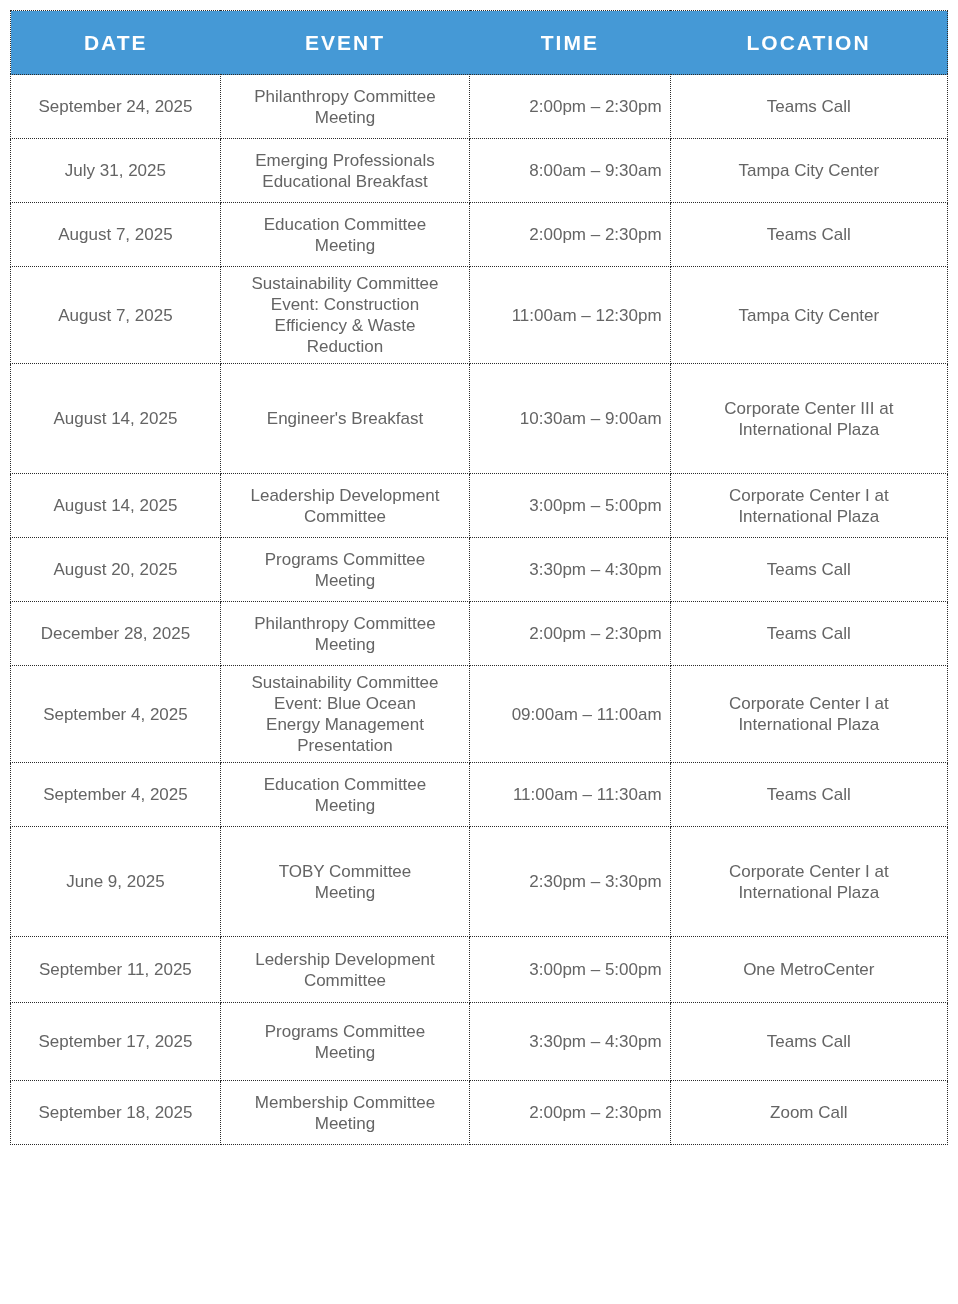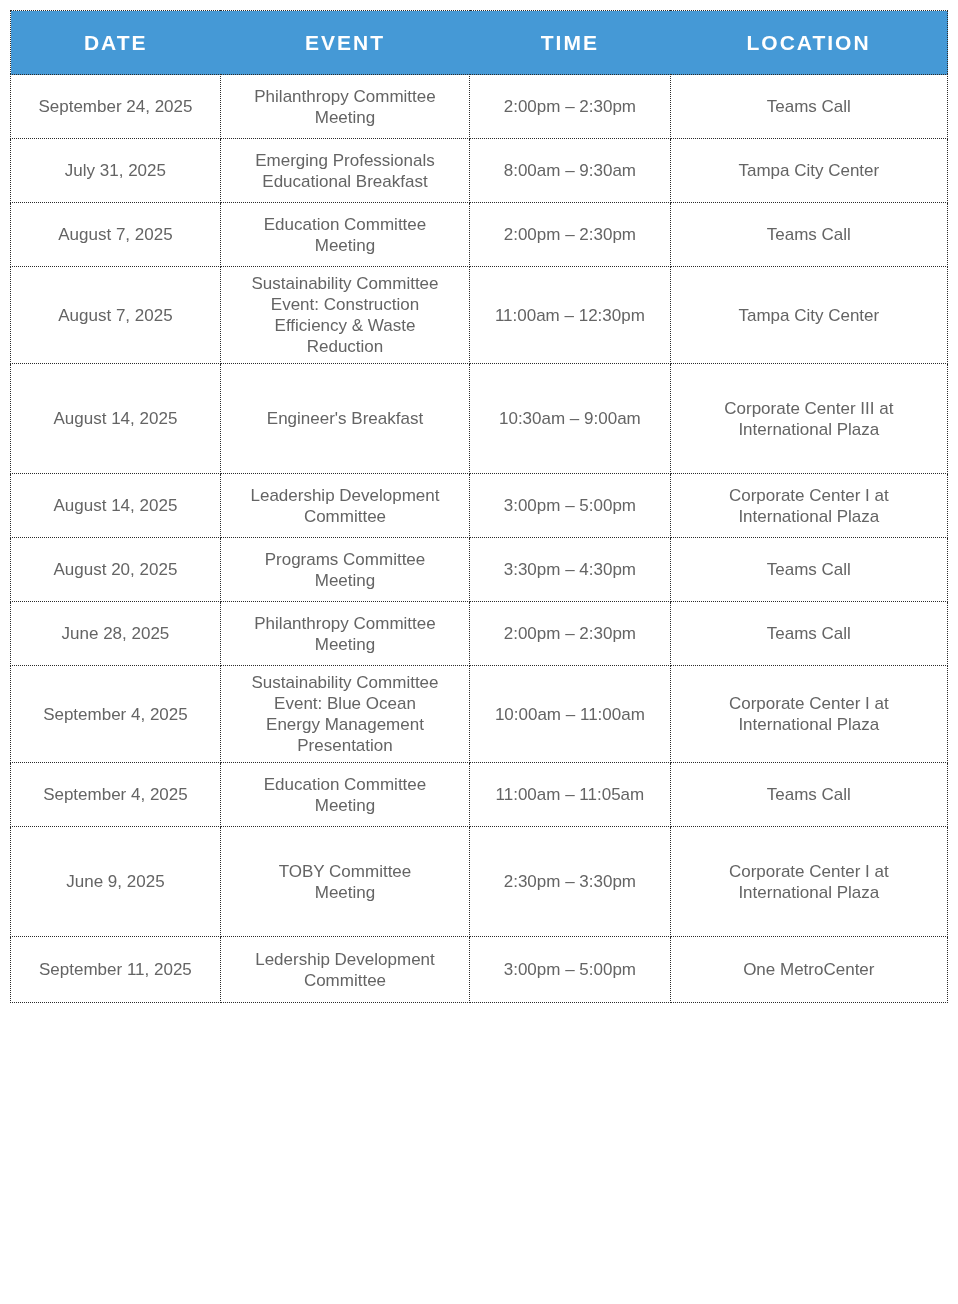--- a/index.html
+++ b/index.html
@@ -46,21 +46,21 @@
     padding: 6px 8px;
     white-space: pre-line;
     overflow-wrap: break-word;
   }
   tbody tr { height: 64px; }
   tbody tr:nth-child(5)  { height: 110px; }
   tbody tr:nth-child(9)  { height: 84px; }
   tbody tr:nth-child(11) { height: 110px; }
   tbody tr:nth-child(12) { height: 66px; }
   tbody tr:nth-child(13) { height: 78px; }
-  tbody td.cell-time { white-space: nowrap; }
+  tbody td.cell-time { white-space: nowrap; text-align: right; }
 </style>
 </head>
 <body>
 
 <div class="page">
   <table class="events">
     <colgroup>
       <col class="c-date">
       <col class="c-event">
       <col class="c-time">
@@ -121,53 +121,67 @@
 International Plaza</td>
         </tr>
         <tr>
           <td class="cell-date">August 20, 2025</td>
           <td class="cell-event">Programs Committee
 Meeting</td>
           <td class="cell-time">3:30pm – 4:30pm</td>
           <td class="cell-location">Teams Call</td>
         </tr>
         <tr>
-          <td class="cell-date">June 28, 2025</td>
+          <td class="cell-date">December 28, 2025</td>
           <td class="cell-event">Philanthropy Committee
 Meeting</td>
           <td class="cell-time">2:00pm – 2:30pm</td>
           <td class="cell-location">Teams Call</td>
         </tr>
         <tr>
           <td class="cell-date">September 4, 2025</td>
           <td class="cell-event">Sustainability Committee
 Event: Blue Ocean
 Energy Management
 Presentation</td>
-          <td class="cell-time">10:00am – 11:00am</td>
+          <td class="cell-time">09:00am – 11:00am</td>
           <td class="cell-location">Corporate Center I at
 International Plaza</td>
         </tr>
         <tr>
           <td class="cell-date">September 4, 2025</td>
           <td class="cell-event">Education Committee
 Meeting</td>
-          <td class="cell-time">11:00am – 11:05am</td>
+          <td class="cell-time">11:00am – 11:30am</td>
           <td class="cell-location">Teams Call</td>
         </tr>
         <tr>
           <td class="cell-date">June 9, 2025</td>
           <td class="cell-event">TOBY Committee
 Meeting</td>
           <td class="cell-time">2:30pm – 3:30pm</td>
           <td class="cell-location">Corporate Center I at
 International Plaza</td>
         </tr>
         <tr>
           <td class="cell-date">September 11, 2025</td>
           <td class="cell-event">Ledership Development
 Committee</td>
           <td class="cell-time">3:00pm – 5:00pm</td>
           <td class="cell-location">One MetroCenter</td>
         </tr>
+        <tr>
+          <td class="cell-date">September 17, 2025</td>
+          <td class="cell-event">Programs Committee
+Meeting</td>
+          <td class="cell-time">3:30pm – 4:30pm</td>
+          <td class="cell-location">Teams Call</td>
+        </tr>
+        <tr>
+          <td class="cell-date">September 18, 2025</td>
+          <td class="cell-event">Membership Committee
+Meeting</td>
+          <td class="cell-time">2:00pm – 2:30pm</td>
+          <td class="cell-location">Zoom Call</td>
+        </tr>
       </tbody>
   </table>
 </div>
 
 </body></html>

